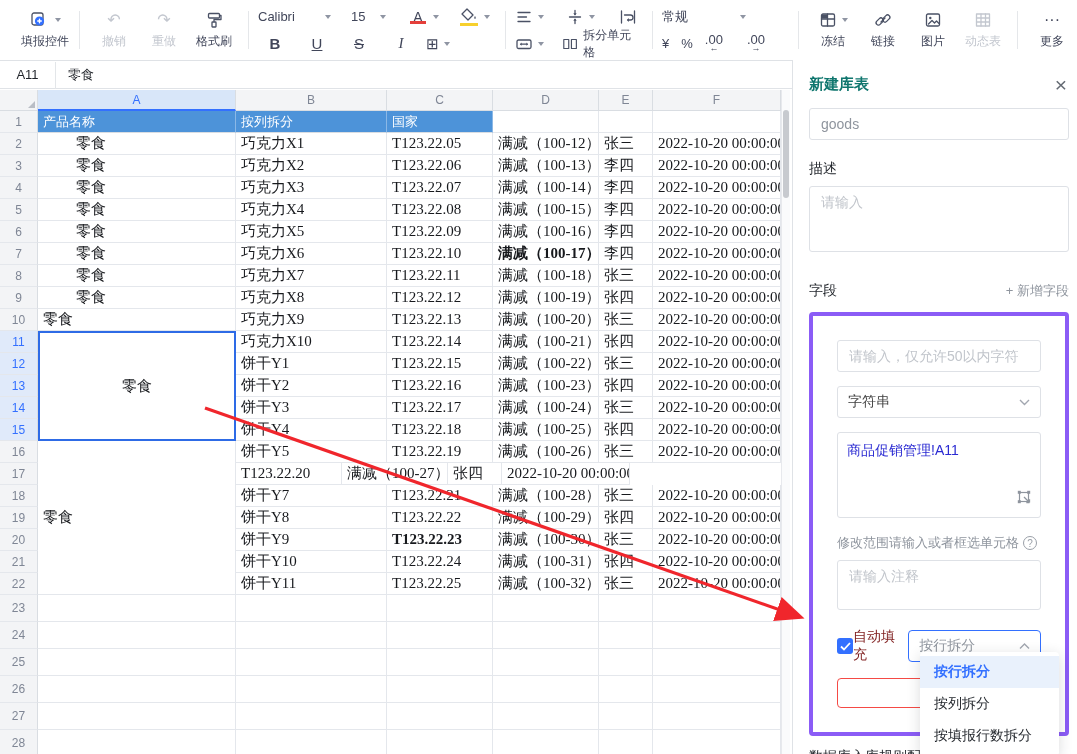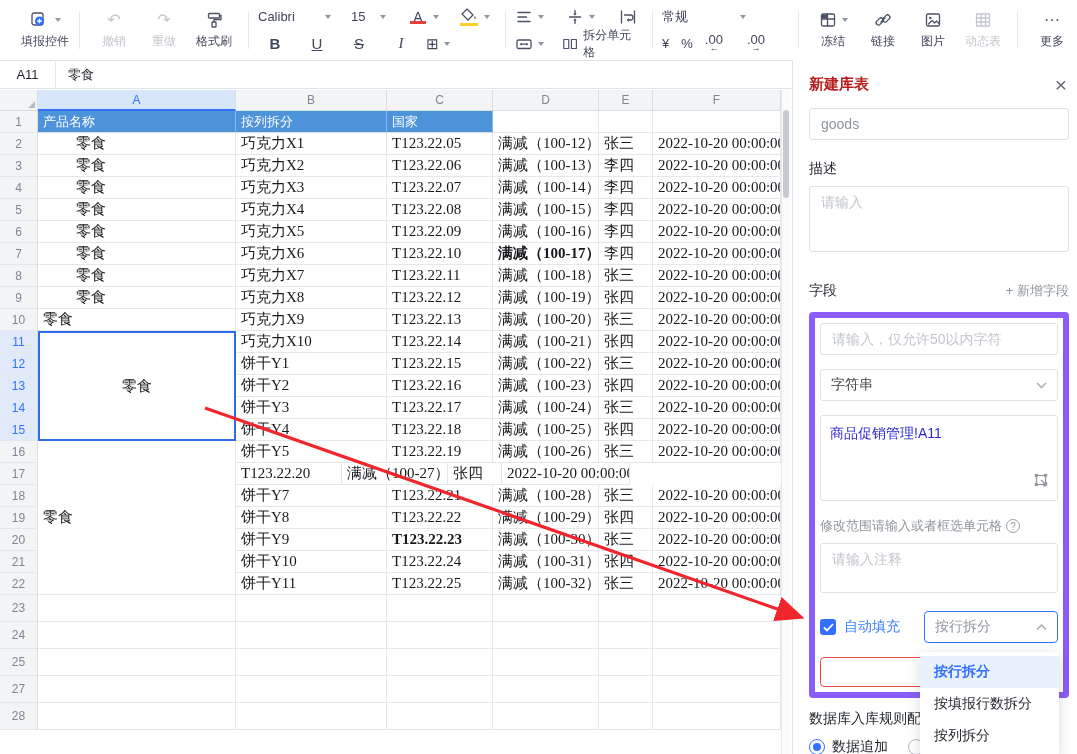--- a/index.html
+++ b/index.html
@@ -77,45 +77,45 @@
   .merge.plain{border-right:1px solid #e4e7ec;border-bottom:1px solid #e4e7ec;padding-left:5px}
   .merge.selm{border:2px solid #2e6be6;justify-content:center}
 
   .vscroll{position:absolute;top:90px;left:781px;width:9px;height:664px;background:#fafbfc;border-left:1px solid #e7e9ed}
   .vthumb{position:absolute;top:20px;left:1px;width:6px;height:88px;background:#c7cacf;border-radius:3px}
 
   
   .panel{position:absolute;top:60px;left:792px;width:285px;height:694px;background:#fff;z-index:10;
          border-left:1px solid #dfe2e6;padding:0 8px 0 16px}
   .panel-h{height:48px;display:flex;align-items:center;justify-content:space-between}
-  .panel-title{font-size:15px;font-weight:700;color:#b91c1c}
+  .panel-title{font-size:15px;font-weight:700;color:#0f766e}
   .close{font-size:21px;color:#646a73;margin-right:2px;cursor:pointer;line-height:1}
   .inp{width:100%;height:32px;border:1px solid #dee1e6;border-radius:3px;padding:0 11px;font-size:14px;
        color:#8f959e;font-family:inherit;background:#fff;display:block}
   input.inp::placeholder,textarea.inp::placeholder{color:#c1c5cb}
   .lbl{font-size:14px;color:#1f2329;margin:20px 0 8px}
   textarea.inp{padding-top:7px;resize:none}
   .desc-ta{height:66px}
   .fields-row{display:flex;justify-content:space-between;align-items:center;margin-top:30px}
   .fields-lbl{font-size:14px;color:#1f2329}
   .add-field{font-size:13px;color:#8f959e;cursor:pointer}
-  .card{border:6px solid #8b5cf6;border-radius:4px;margin-top:12px;padding:5px}
+  .card{border:4px solid #8b5cf6;border-radius:4px;margin-top:12px;padding:24px}
   .sel-box{height:32px;border:1px solid #dee1e6;border-radius:3px;display:flex;align-items:center;
            justify-content:space-between;padding:0 10px;font-size:14px;color:#404040;margin-top:14px}
   .range-box{position:relative;height:86px;border:1px solid #dee1e6;border-radius:3px;margin-top:14px;padding:8px 9px}
   .range-ref{font-size:14px;color:#2a2ad2}
   .range-pick{position:absolute;right:7px;bottom:7px;cursor:pointer}
   .hint{font-size:13px;color:#8f959e;margin-top:16px;display:flex;align-items:center;gap:4px;white-space:nowrap}
   .qicon{width:14px;height:14px;border:1px solid #9aa0a8;border-radius:50%;font-size:10px;color:#9aa0a8;
          display:inline-flex;align-items:center;justify-content:center;flex:none}
   .cmt-ta{height:50px;margin-top:8px}
   .af-row{display:flex;align-items:center;margin-top:18px}
   .cbx{width:16px;height:16px;background:#3370ff;border-radius:3px;display:flex;align-items:center;
        justify-content:center;cursor:pointer;flex:none}
-  .af-lbl{font-size:14px;color:#3b82f6;margin-left:8px}
+  .af-lbl{font-size:14px;color:#7f1d1d;}
   .split-sel{margin-left:auto;width:134px;height:32px;border:1px solid #3370ff;border-radius:4px;display:flex;
              align-items:center;justify-content:space-between;padding:0 10px;font-size:14px;color:#8f959e;cursor:pointer}
   .err-box{height:30px;border:1px solid #f54a45;border-radius:4px;margin-top:14px}
   .rule-lbl{font-size:14px;color:#1f2329;margin-top:12px;white-space:nowrap}
   .radio-row{display:flex;align-items:center;gap:20px;margin-top:10px}
   .radio{display:flex;align-items:center;gap:7px;font-size:14px;color:#1f2329;cursor:pointer}
   .rdot{width:16px;height:16px;border-radius:50%;flex:none;position:relative}
   .rdot.on{border:1px solid #3370ff}
   .rdot.on::after{content:"";position:absolute;left:3px;top:3px;right:3px;bottom:3px;background:#3370ff;border-radius:50%}
   .rdot.off{border:1px solid #b9bec6}
@@ -552,20 +552,29 @@
     <div class="grow" style="height: 27px;">
       <div class="rh">25</div>
       <div class="cell" style="width: 198px;"></div>
       <div class="cell" style="width: 151px;"></div>
       <div class="cell" style="width: 106px;"></div>
       <div class="cell" style="width: 106px;"></div>
       <div class="cell" style="width: 54px;"></div>
       <div class="cell" style="width: 128px;"></div>
     </div>
     <div class="grow" style="height: 27px;">
+      <div class="rh">26</div>
+      <div class="cell" style="width: 198px;"></div>
+      <div class="cell" style="width: 151px;"></div>
+      <div class="cell" style="width: 106px;"></div>
+      <div class="cell" style="width: 106px;"></div>
+      <div class="cell" style="width: 54px;"></div>
+      <div class="cell" style="width: 128px;"></div>
+    </div>
+    <div class="grow" style="height: 27px;">
       <div class="rh">27</div>
       <div class="cell" style="width: 198px;"></div>
       <div class="cell" style="width: 151px;"></div>
       <div class="cell" style="width: 106px;"></div>
       <div class="cell" style="width: 106px;"></div>
       <div class="cell" style="width: 54px;"></div>
       <div class="cell" style="width: 128px;"></div>
     </div>
     <div class="grow" style="height: 27px;">
       <div class="rh">28</div>
@@ -655,22 +664,22 @@
       </div>
       <div class="radio">
         <span class="rdot off"></span>
         <span>数据更新</span>
       </div>
     </div>
 </div>
 
 <div class="menu" id="splitMenu">
     <div class="mi on">按行拆分</div>
+    <div class="mi">按列拆分</div>
     <div class="mi">按填报行数拆分</div>
-    <div class="mi">按列拆分</div>
   </div>
 
 <svg class="arrow-overlay" width="1077" height="754" viewBox="0 0 1077 754">
   <defs>
     <marker id="ah" markerWidth="9" markerHeight="8" refX="7.5" refY="4" orient="auto">
       <path d="M0,0 L9,4 L0,8 z" fill="#f0262c"></path>
     </marker>
   </defs>
   <line x1="205" y1="408" x2="800" y2="617" stroke="#f0262c" stroke-width="3.2" marker-end="url(#ah)"></line>
 </svg>

